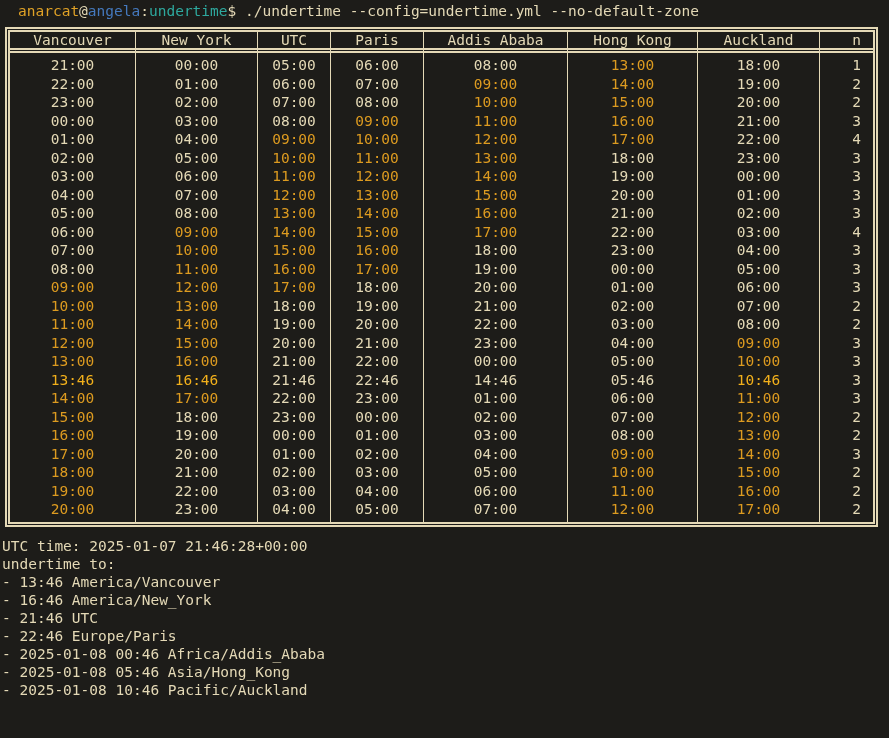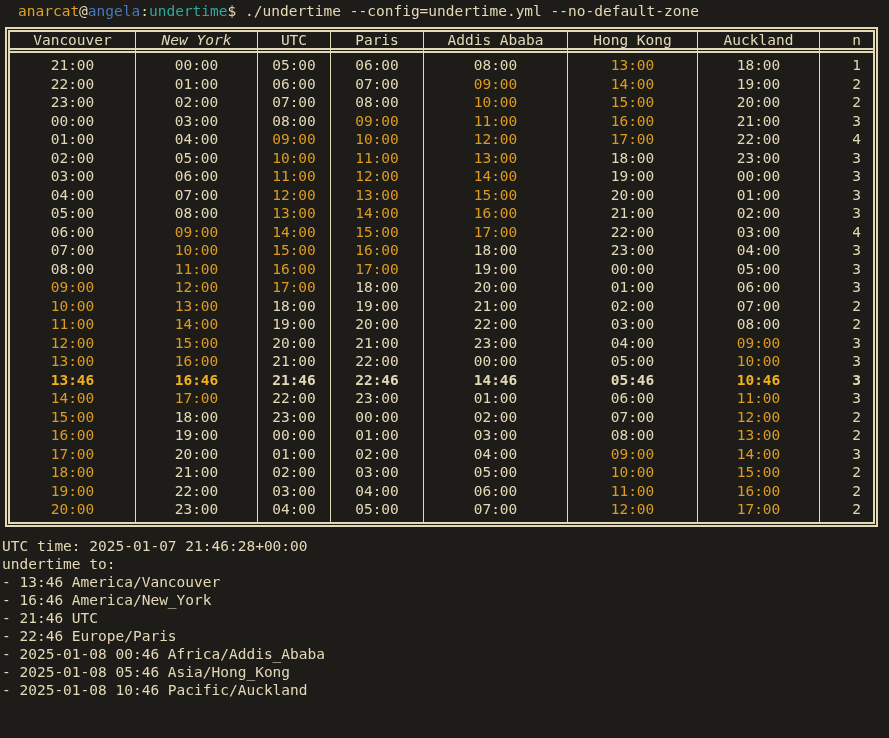--- a/index.html
+++ b/index.html
@@ -46,21 +46,21 @@
     height:18.5px;line-height:18.5px;
     text-align:center;
     border-right:1px solid var(--foreground);
     padding:0;
   }
   #tz td:last-child{border-right:none;}
   #tz tbody tr:first-child td{padding-top:3px;}
   #tz tbody tr:last-child td{padding-bottom:3px;}
   #tz .num{text-align:right;padding-right:12px;}
   #tz td.hl{color:var(--business);}
-  #tz tr.current{font-weight:bold;}
+  #tz tr.current{font-weight:normal;}
   #tz tr.current td.hl{color:var(--current-business);}
 
   #footer{position:absolute;top:537px;left:2px;}
   .promptline{position:absolute;top:718px;left:2px;}
   .cursor{
     display:inline-block;
     width:8px;height:14px;
     border:2px solid var(--prompt-user);
     vertical-align:-2px;
   }
@@ -69,21 +69,21 @@
 <body>
 
 <div class="screen">
 
   <div class="line cmdline"><span class="c-user">anarcat</span><span class="c-fg">@</span><span class="c-host">angela</span><span class="c-fg">:</span><span class="c-dir">undertime</span><span class="c-fg">$</span><span class="c-fg"> ./undertime --config=undertime.yml --no-default-zone</span></div>
 
   <table id="tz">
     <thead>
         <tr id="hdr">
           <th style="width: 126px;">Vancouver</th>
-          <th style="width: 122px; font-style: italic;">New_York</th>
+          <th style="width: 122px;">New_York</th>
           <th style="width: 73px;">UTC</th>
           <th style="width: 93px;">Paris</th>
           <th style="width: 144px;">Addis_Ababa</th>
           <th style="width: 130px;">Hong_Kong</th>
           <th style="width: 122px;">Auckland</th>
           <th class="num" style="width: 53px;">n</th>
         </tr>
       </thead>
     <tbody id="tbody">
         <tr>

